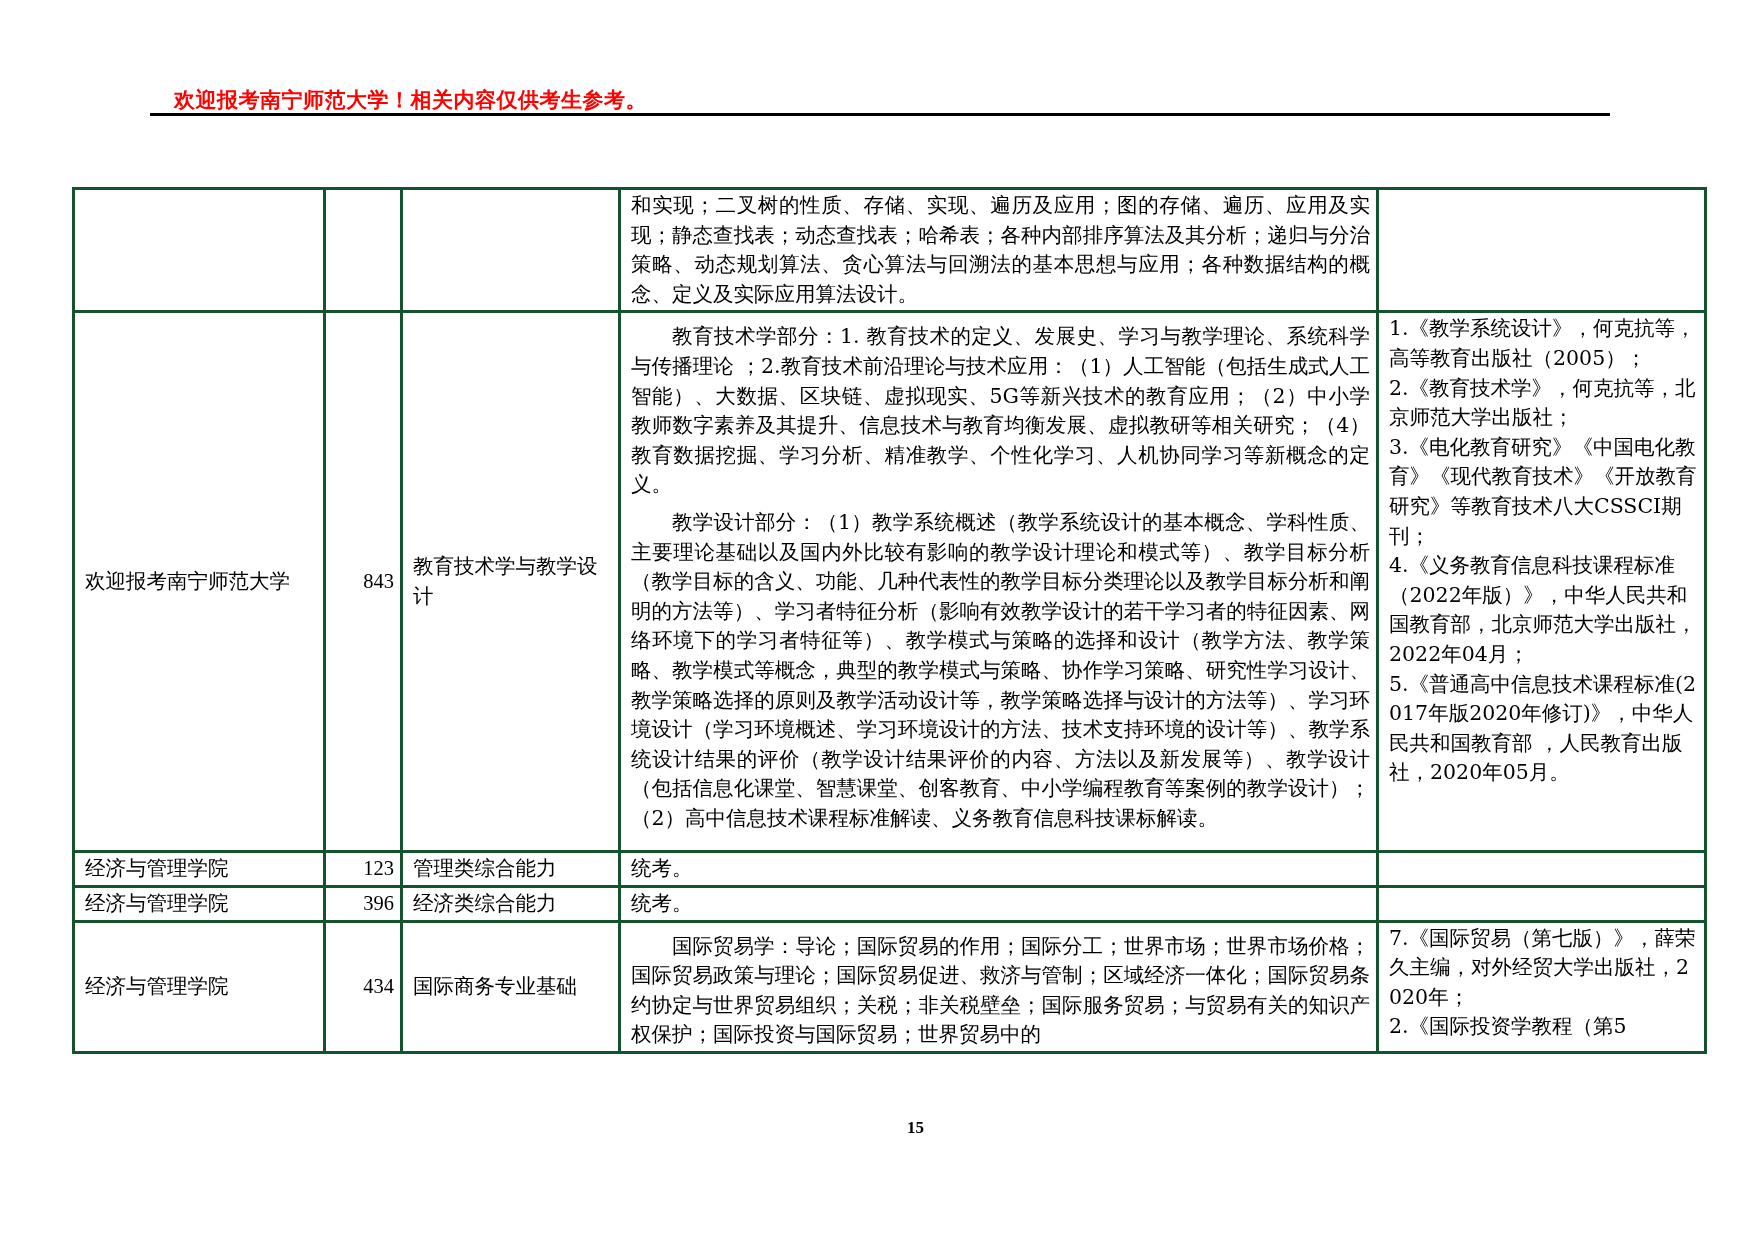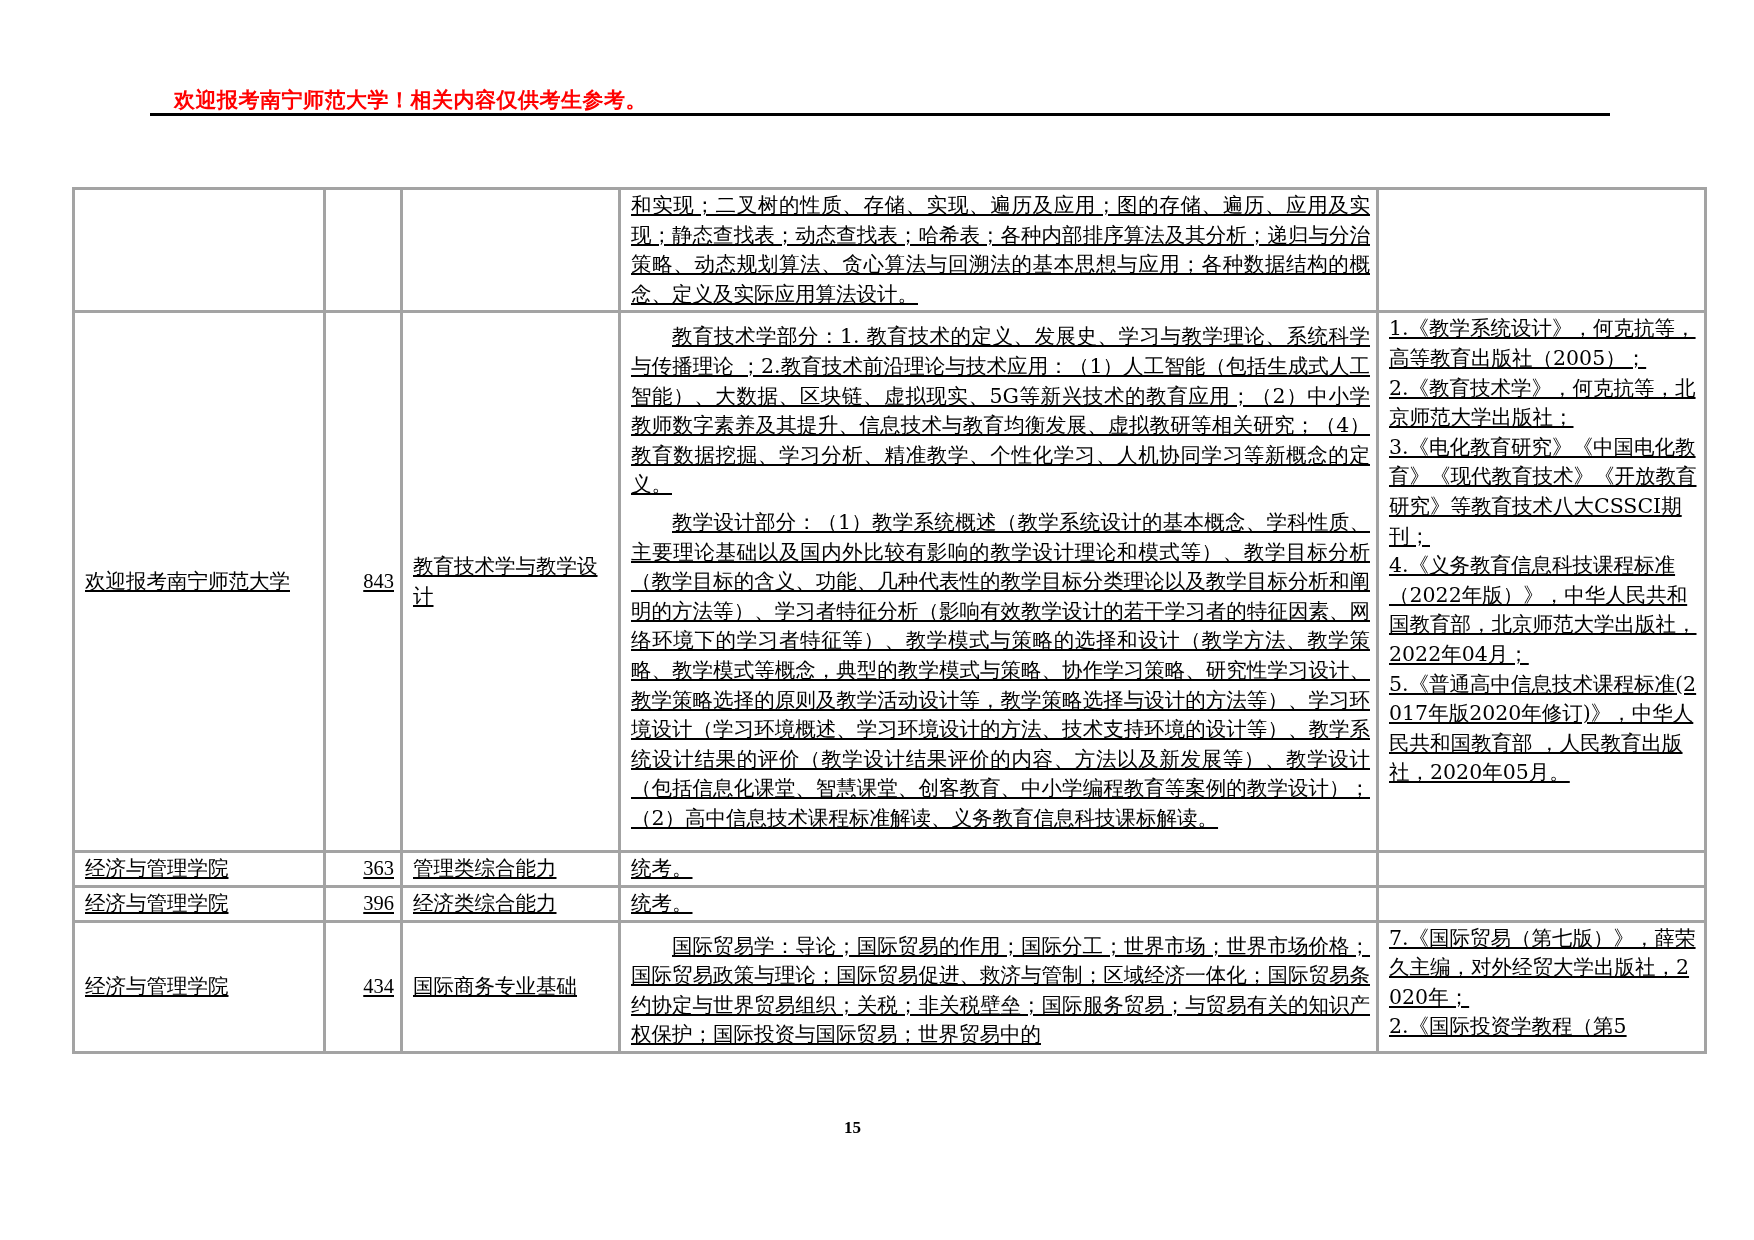--- a/index.html
+++ b/index.html
@@ -2,30 +2,30 @@
 <html><head>
 <meta charset="utf-8">
 <style>
   html, body { margin: 0; padding: 0; background: #ffffff; }
   body { width: 1754px; height: 1240px; position: relative; overflow: hidden;
          font-family: "DejaVu Serif", "Liberation Serif", serif; color: #000; }
   .header-note { position: absolute; left: 150px; top: 86px; font-size: 21px; font-weight: bold;
                  color: #ff0000; letter-spacing: 0.5px; font-family: "DejaVu Sans", sans-serif; margin-left: 24px; }
   .header-rule { position: absolute; left: 150px; top: 113px; width: 1460px; height: 3px; background: #000; }
   table.main { position: absolute; left: 72px; top: 187px; border-collapse: collapse; table-layout: fixed; }
-  table.main td { border: 3px solid #a3a3a3; font-size: 20.5px; line-height: 29.6px; padding: 1px 6px 1px 10px;
-                  vertical-align: middle; word-break: break-all; text-decoration: underline; }
+  table.main td { border: 3px solid #14532d; font-size: 20.5px; line-height: 29.6px; padding: 1px 6px 1px 10px;
+                  vertical-align: middle; word-break: break-all; }
   td.col1 { width: 232px; }
   td.col2 { width: 58px; text-align: right; font-family: "Liberation Serif", serif; }
   td.col3 { width: 199px; }
   td.col4 { width: 739px; text-align: justify; }
   td.col5 { width: 309px; }
   .indent { text-indent: 2em; display: block; margin-top: 8px; }
   .para { display: block; }
-  .page-num { position: absolute; left: 844px; top: 1118px; font-size: 17px; font-weight: bold;
+  .page-num { position: absolute; left: 907px; top: 1118px; font-size: 17px; font-weight: bold;
               font-family: "Liberation Serif", serif; }
 </style>
 </head>
 <body>
 
 <div class="header-note">欢迎报考南宁师范大学！相关内容仅供考生参考。</div>
 <div class="header-rule"></div>
 
 <table class="main">
   <tbody>
@@ -52,21 +52,21 @@
         <span class="para">1.《教学系统设计》，何克抗等，高等教育出版社（2005）；</span>
         <span class="para">2.《教育技术学》，何克抗等，北京师范大学出版社；</span>
         <span class="para">3.《电化教育研究》《中国电化教育》《现代教育技术》《开放教育研究》等教育技术八大CSSCI期刊；</span>
         <span class="para">4.《义务教育信息科技课程标准（2022年版）》，中华人民共和国教育部，北京师范大学出版社，2022年04月；</span>
         <span class="para">5.《普通高中信息技术课程标准(2017年版2020年修订)》，中华人民共和国教育部 ，人民教育出版社，2020年05月。</span>
       </td>
     </tr>
 
     <tr style="height:33px;">
       <td class="col1">经济与管理学院</td>
-      <td class="col2">363</td>
+      <td class="col2">123</td>
       <td class="col3">管理类综合能力</td>
       <td class="col4">
         <span class="para">统考。</span>
       </td>
       <td class="col5"></td>
     </tr>
 
     <tr style="height:33px;">
       <td class="col1">经济与管理学院</td>
       <td class="col2">396</td>

